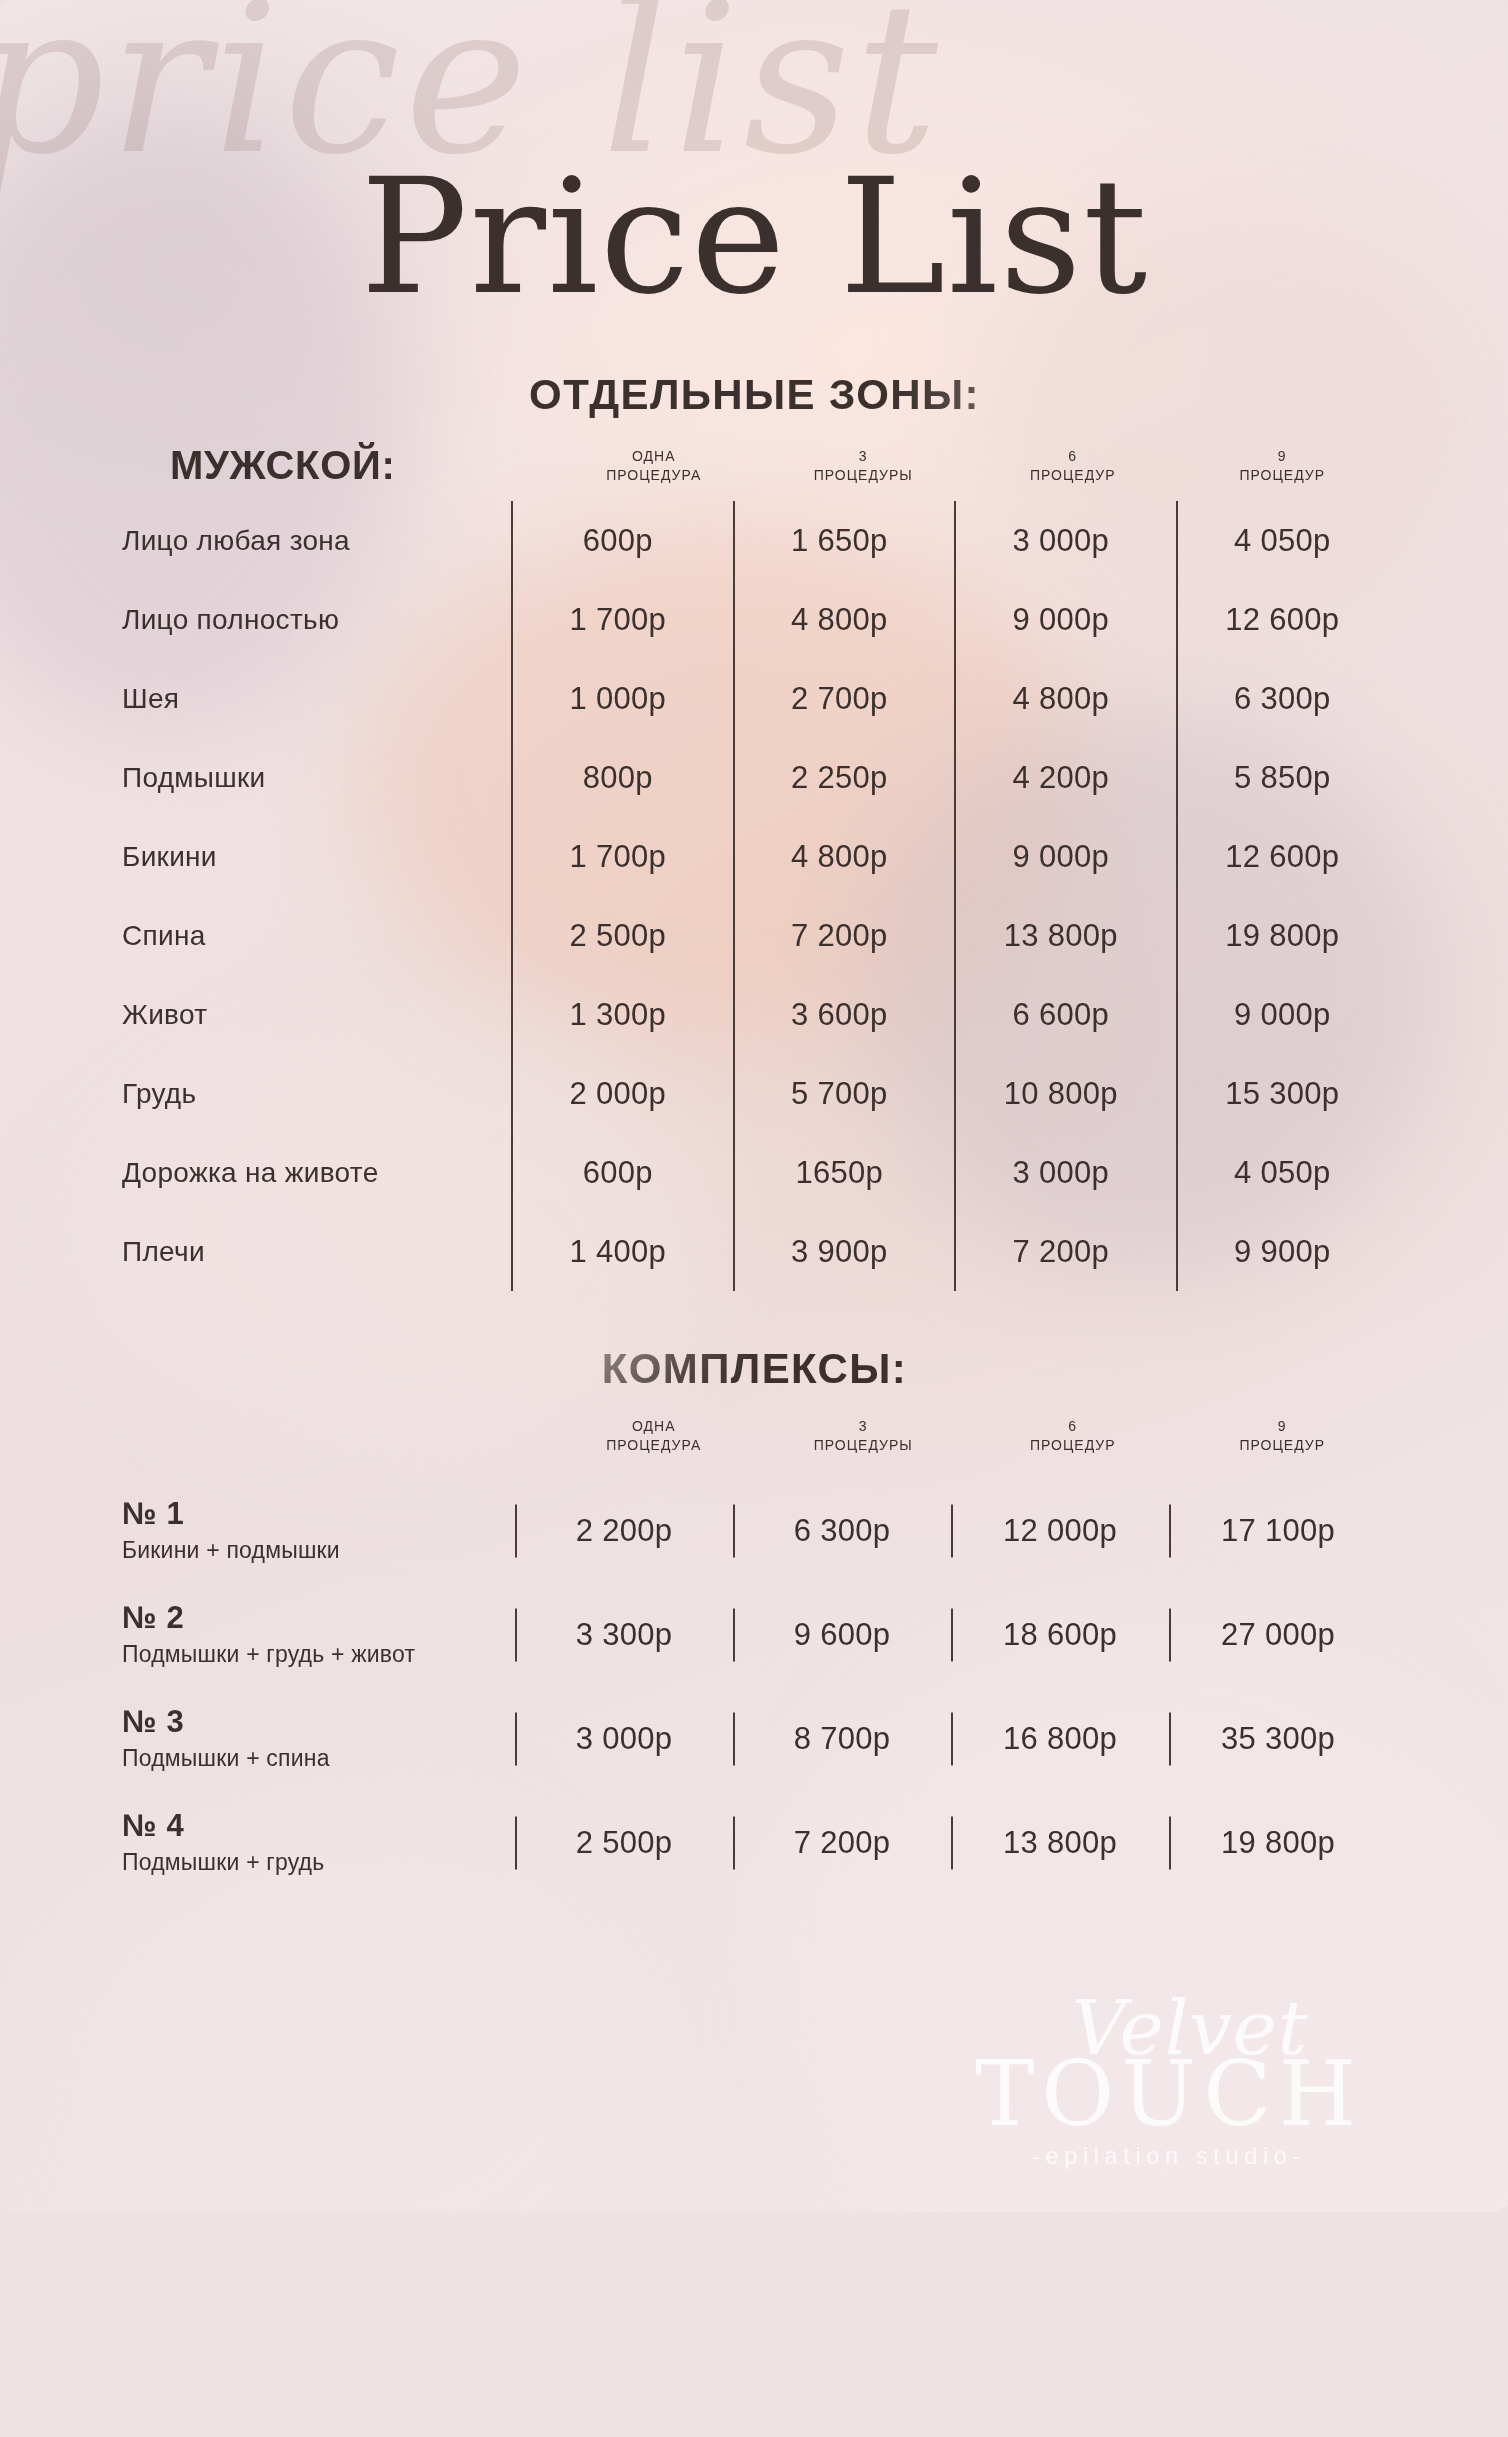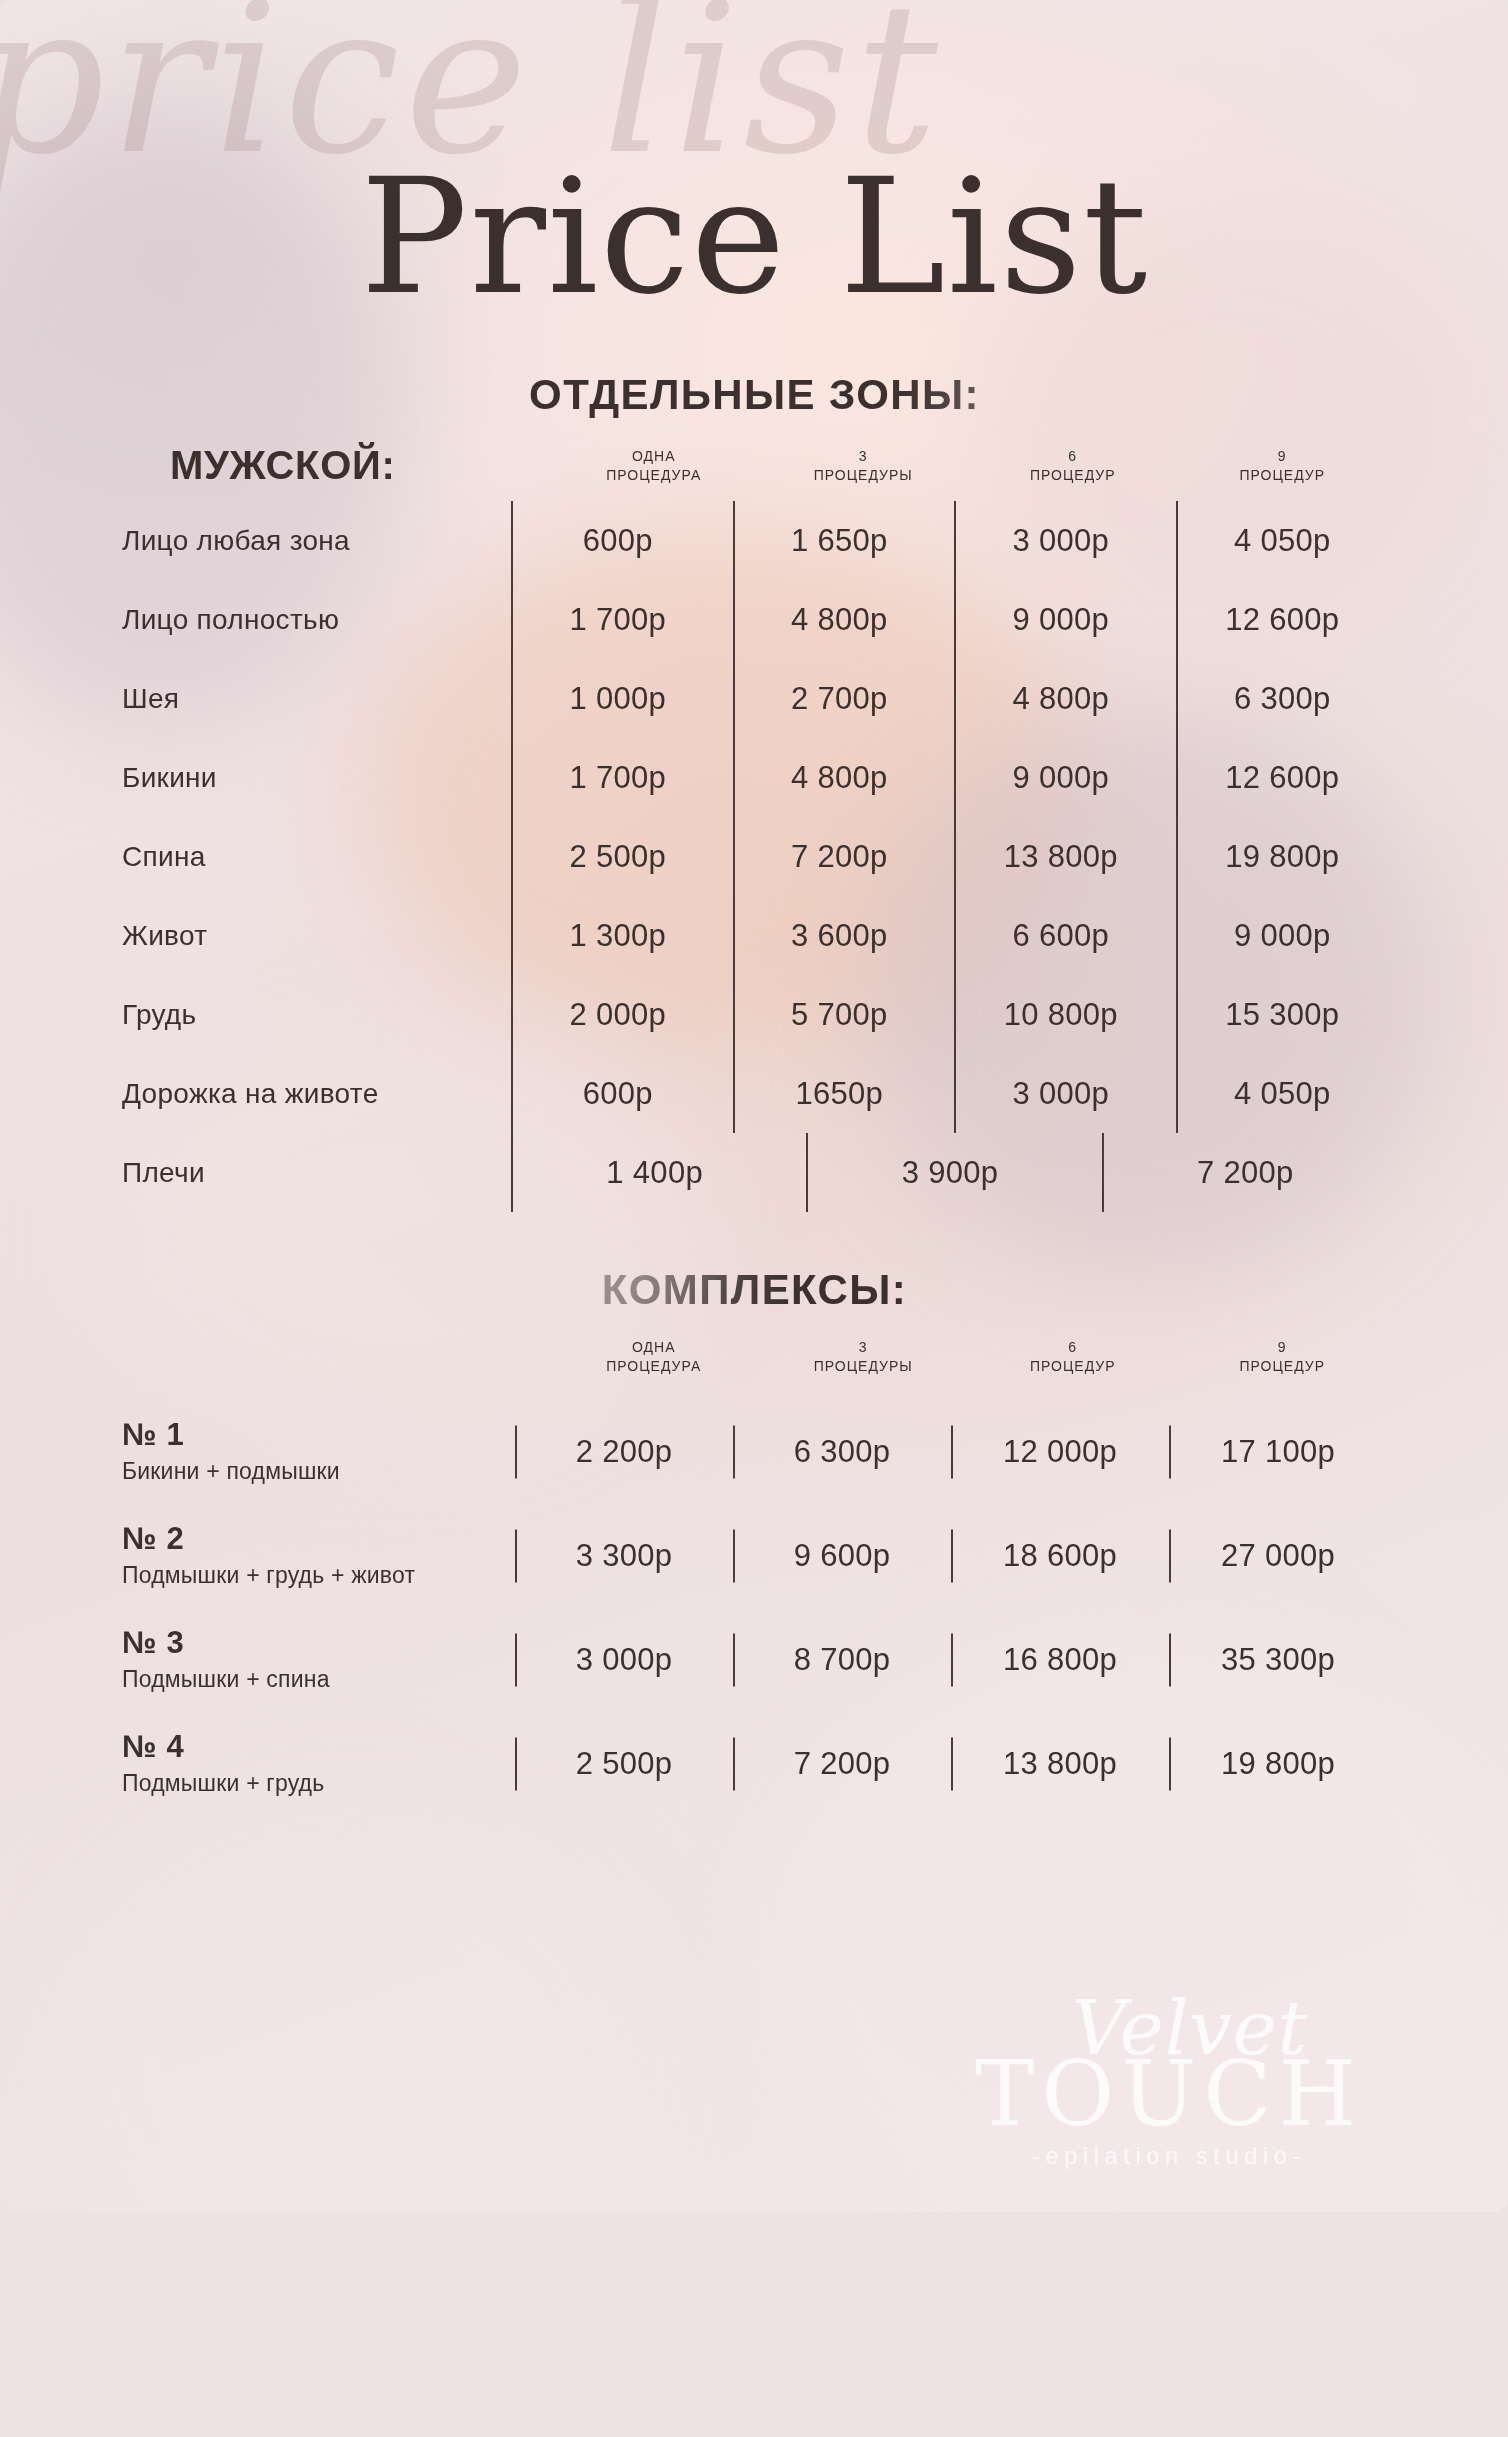--- a/index.html
+++ b/index.html
@@ -279,20 +279,27 @@
       </div>
 
       <div class="zrow">
         <div class="zname">Шея</div>
         <div class="zval">1 000р</div>
         <div class="zval">2 700р</div>
         <div class="zval">4 800р</div>
         <div class="zval">6 300р</div>
       </div>
 
+      <div class="zrow">
+        <div class="zname">Подмышки</div>
+        <div class="zval">800р</div>
+        <div class="zval">2 250р</div>
+        <div class="zval">4 200р</div>
+        <div class="zval">5 850р</div>
+      </div>
 
       <div class="zrow">
         <div class="zname">Бикини</div>
         <div class="zval">1 700р</div>
         <div class="zval">4 800р</div>
         <div class="zval">9 000р</div>
         <div class="zval">12 600р</div>
       </div>
 
       <div class="zrow">
@@ -325,20 +332,21 @@
         <div class="zval">1650р</div>
         <div class="zval">3 000р</div>
         <div class="zval">4 050р</div>
       </div>
 
       <div class="zrow">
         <div class="zname">Плечи</div>
         <div class="zval">1 400р</div>
         <div class="zval">3 900р</div>
         <div class="zval">7 200р</div>
+        <div class="zval">9 900р</div>
       </div>
 
     </div>
   </div>
 
   <div class="section-heading">КОМПЛЕКСЫ:</div>
 
   <div class="block">
 
     <div class="cols-head">

